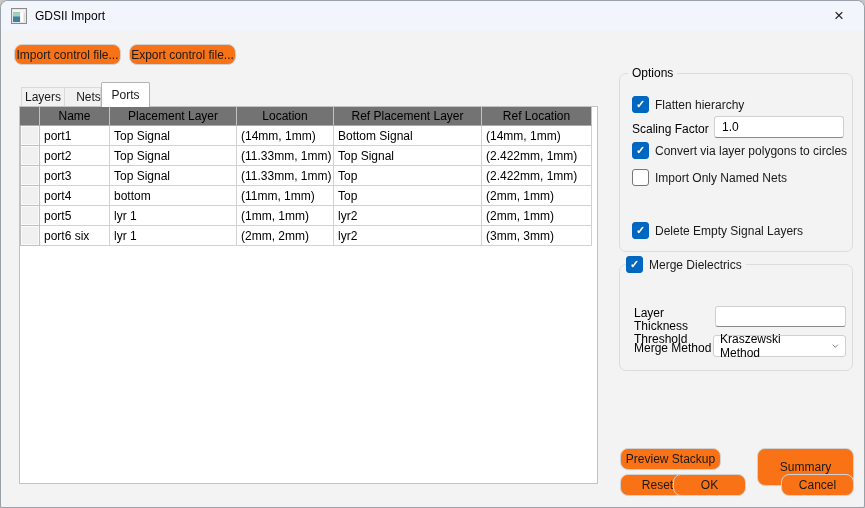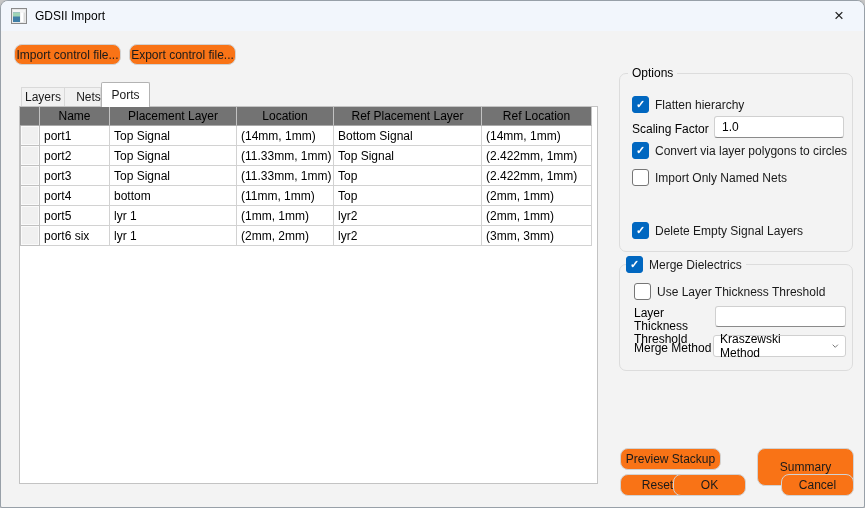--- a/index.html
+++ b/index.html
@@ -201,26 +201,20 @@
   </div>
 
   <div class="groupbox" style="left:618px; top:263px; width:234px; height:107px;">
     <div class="cbrow" style="left:6px; top:-9px; background:#f3f3f3; padding-right:4px;">
       <span class="cb checked">
         <span class="glyph">✓</span>
       </span>
       <span>Merge Dielectrics</span>
     </div>
 
-    <div class="cbrow" style="left:14px; top:18px;">
-      <span class="cb">
-        
-      </span>
-      <span>Use Layer Thickness Threshold</span>
-    </div>
 
     <span class="label" style="left:14px; top:42px; width:80px; line-height:13px;">Layer Thickness Threshold</span>
     <div class="textbox" style="left:95px; top:41px; width:131px; height:21px;">
       <span></span>
     </div>
 
     <span class="label" style="left:14px; top:76px;">Merge Method</span>
     <div class="combo" style="left:93px; top:70px; width:133px; height:22px;">
       <span>Kraszewski Method</span>
       <svg width="10" height="6" viewBox="0 0 10 6">

